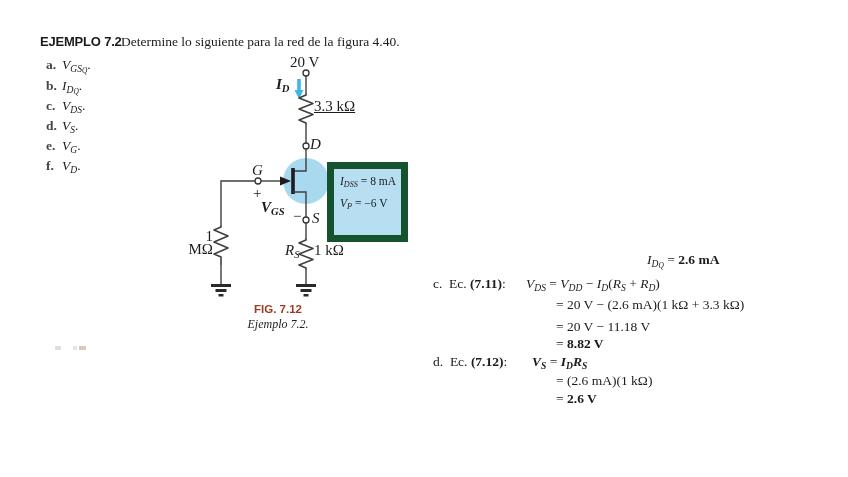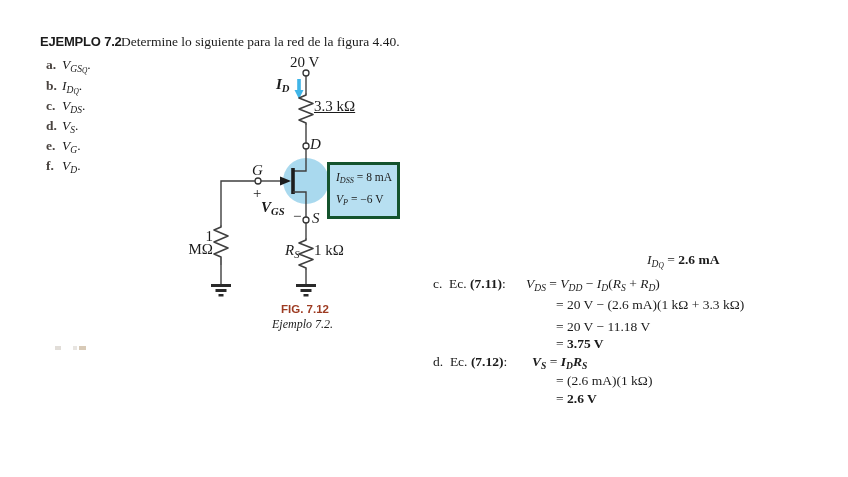--- a/index.html
+++ b/index.html
@@ -19,23 +19,23 @@
   .ex-title{font-size:13.5px;}
   
   .date{font-family:"Liberation Sans",sans-serif;font-size:15.5px;line-height:22px;color:#111;}
   
   .li{font-size:13.5px;}
   .li .letter{font-weight:bold;color:#4a4440;display:inline-block;width:16px;}
   
   .clab{font-size:15px;line-height:13px;}
   .it{font-style:italic;}
   .right{text-align:right;}
-  .center{text-align:right;margin-left:13px;}
+  .center{text-align:center;}
   
-  .info-box{background:var(--c-box_bg);border:3px solid #14532d;padding:3px 5px 3px 6px;font-size:11.5px;line-height:18px;}
+  .info-box{background:var(--c-box_bg);border:7px solid #14532d;padding:3px 5px 18px 6px;font-size:11.5px;line-height:18px;}
   
   .fig-label{font-family:"Liberation Sans",sans-serif;font-weight:bold;font-size:11.5px;color:var(--c-fig_red);}
   .fig-caption{font-style:italic;font-size:12px;color:#222;}
   
   .sol{font-size:13.5px;}
   
   .wire{stroke:var(--c-wire);stroke-width:1.4;fill:none;}
   .res{stroke:var(--c-wire);stroke-width:1.6;fill:none;stroke-linejoin:round;}
   .node{fill:#ffffff;stroke:#333;stroke-width:1.3;}
   .gnd{fill:#2a2a2a;}
@@ -148,19 +148,19 @@
 
   <div class="stray" style="left:55px;top:336px;">
     <span style="width:6px;background:#c9c2ba;"></span><span style="width:4px;margin-left:10px;background:#d6d1ca;"></span><span style="width:7px;background:#b9a07e;"></span>
   </div>
 
   <div class="abs sol pre" style="left:647px;top:252px;"><span class="tk-i">I</span><span class="tk-i tk-s">D</span><span class="tk-i tk-s2">Q</span><span> = </span><span class="tk-b">2.6 mA</span></div>
   <div class="abs sol pre" style="left:433px;top:276px;"><span>c.  Ec. </span><span class="tk-b">(7.11)</span><span>:</span></div>
   <div class="abs sol pre" style="left:526px;top:276px;"><span class="tk-i">V</span><span class="tk-i tk-s">DS</span><span> = </span><span class="tk-i">V</span><span class="tk-i tk-s">DD</span><span> − </span><span class="tk-i">I</span><span class="tk-i tk-s">D</span><span>(</span><span class="tk-i">R</span><span class="tk-i tk-s">S</span><span> + </span><span class="tk-i">R</span><span class="tk-i tk-s">D</span><span>)</span></div>
   <div class="abs sol pre" style="left:556px;top:297px;"><span>= 20 V − (2.6 mA)(1 kΩ + 3.3 kΩ)</span></div>
   <div class="abs sol pre" style="left:556px;top:319px;"><span>= 20 V − 11.18 V</span></div>
-  <div class="abs sol pre" style="left:556px;top:336px;"><span>= </span><span class="tk-b">3.75 V</span></div>
+  <div class="abs sol pre" style="left:556px;top:336px;"><span>= </span><span class="tk-b">8.82 V</span></div>
   <div class="abs sol pre" style="left:433px;top:354px;"><span>d.  Ec. </span><span class="tk-b">(7.12)</span><span>:</span></div>
   <div class="abs sol pre" style="left:532px;top:354px;"><span class="tk-i tk-b">V</span><span class="tk-i tk-b tk-s">S</span><span> = </span><span class="tk-i tk-b">I</span><span class="tk-i tk-b tk-s">D</span><span class="tk-i tk-b">R</span><span class="tk-i tk-b tk-s">S</span></div>
   <div class="abs sol pre" style="left:556px;top:373px;"><span>= (2.6 mA)(1 kΩ)</span></div>
   <div class="abs sol pre" style="left:556px;top:391px;"><span>= </span><span class="tk-b">2.6 V</span></div>
 
 </div>
 
 </body></html>

